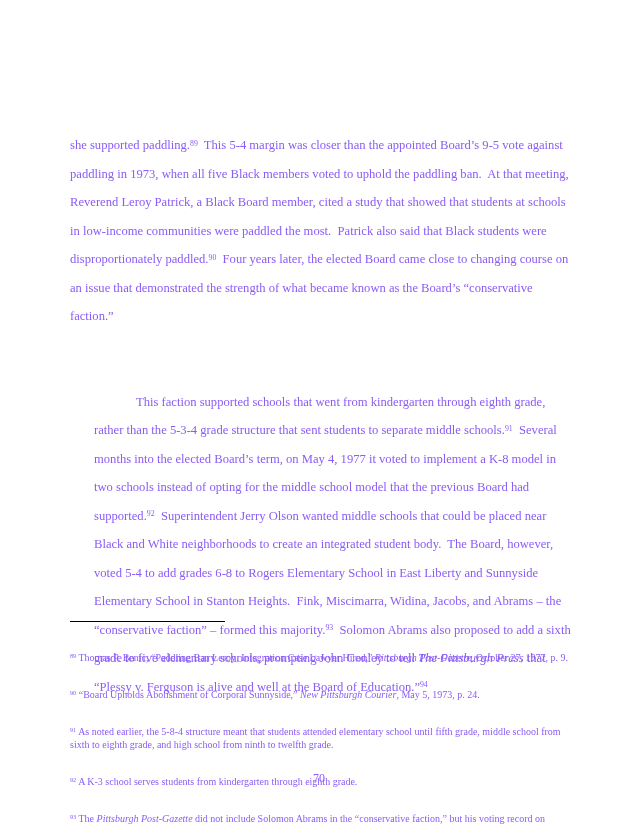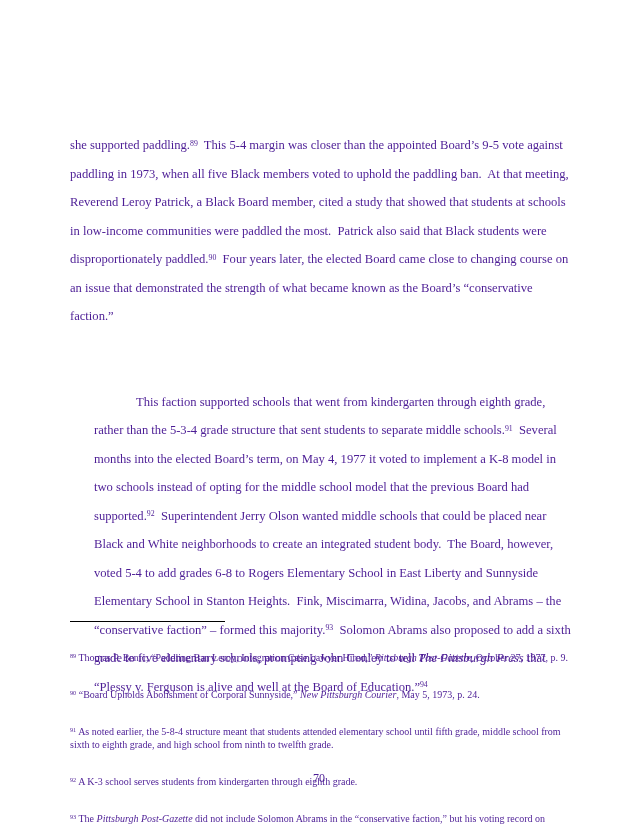--- a/index.html
+++ b/index.html
@@ -5,21 +5,21 @@
   html, body {
     margin: 0;
     padding: 0;
     background: #ffffff;
   }
   .page {
     position: relative;
     width: 638px;
     height: 825px;
     background: #ffffff;
-    color: #4c1d95;
+    color: #8b5cf6;
     font-family: "Liberation Serif", "DejaVu Serif", serif;
     overflow: hidden;
   }
   .body-text {
     position: absolute;
     left: 70px;
     top: 74px;
     width: 505px;
     font-size: 12.6px;
     line-height: 28.5px;

